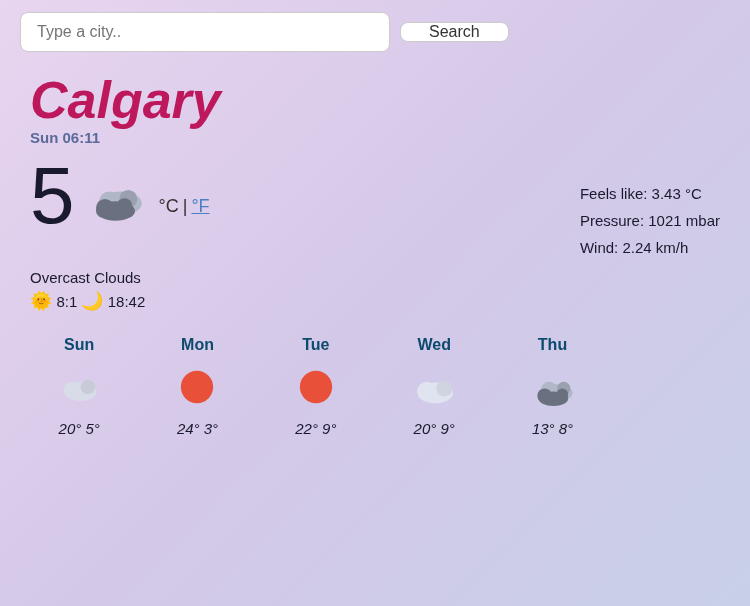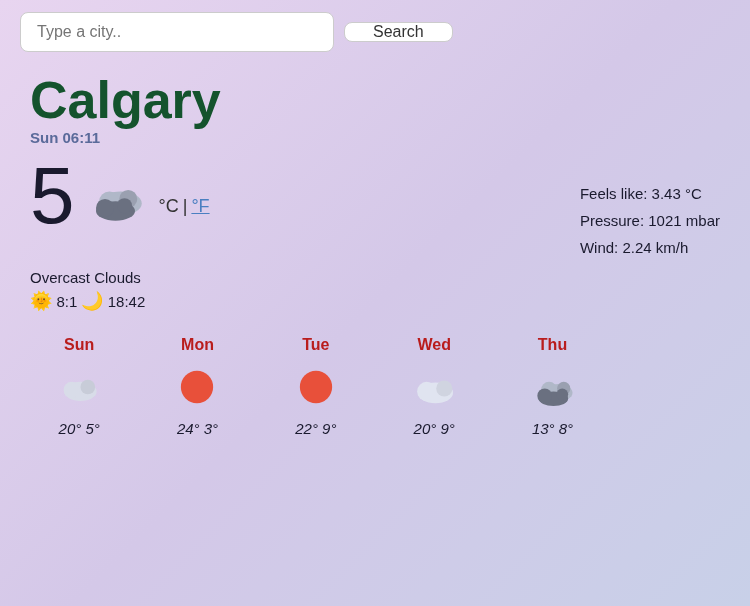--- a/index.html
+++ b/index.html
@@ -12,21 +12,21 @@
     }
 
     .search-bar {
       display: flex;
       align-items: center;
       padding: 12px 20px;
       gap: 10px;
     }
 
     .search-input {
-      width: 314px;
+      width: 370px;
       padding: 10px 16px;
       border: 1px solid #ccc;
       border-radius: 8px;
       font-size: 16px;
       background: white;
       color: #333;
       outline: none;
     }
 
     .search-button {
@@ -39,22 +39,23 @@
       color: #333;
     }
 
     .city-section {
       padding: 8px 30px 0 30px;
     }
 
     .city-name {
       font-size: 52px;
       font-weight: bold;
-      color: #14532d;
+      color: #be185d;
       line-height: 1.1;
+      font-style: italic;
     }
 
     .city-time {
       font-size: 15px;
       color: #5a6a9a;
       margin-bottom: 10px;
       font-weight: bold;
     }
 
     .weather-main {
@@ -139,21 +140,21 @@
     .forecast-day {
       display: flex;
       flex-direction: column;
       align-items: center;
       gap: 8px;
     }
 
     .forecast-day-name {
       font-size: 16px;
       font-weight: 600;
-      color: #b91c1c;
+      color: #0c4a6e;
     }
 
     .forecast-icon {
       font-size: 36px;
       height: 50px;
       display: flex;
       align-items: center;
       justify-content: center;
     }
 

